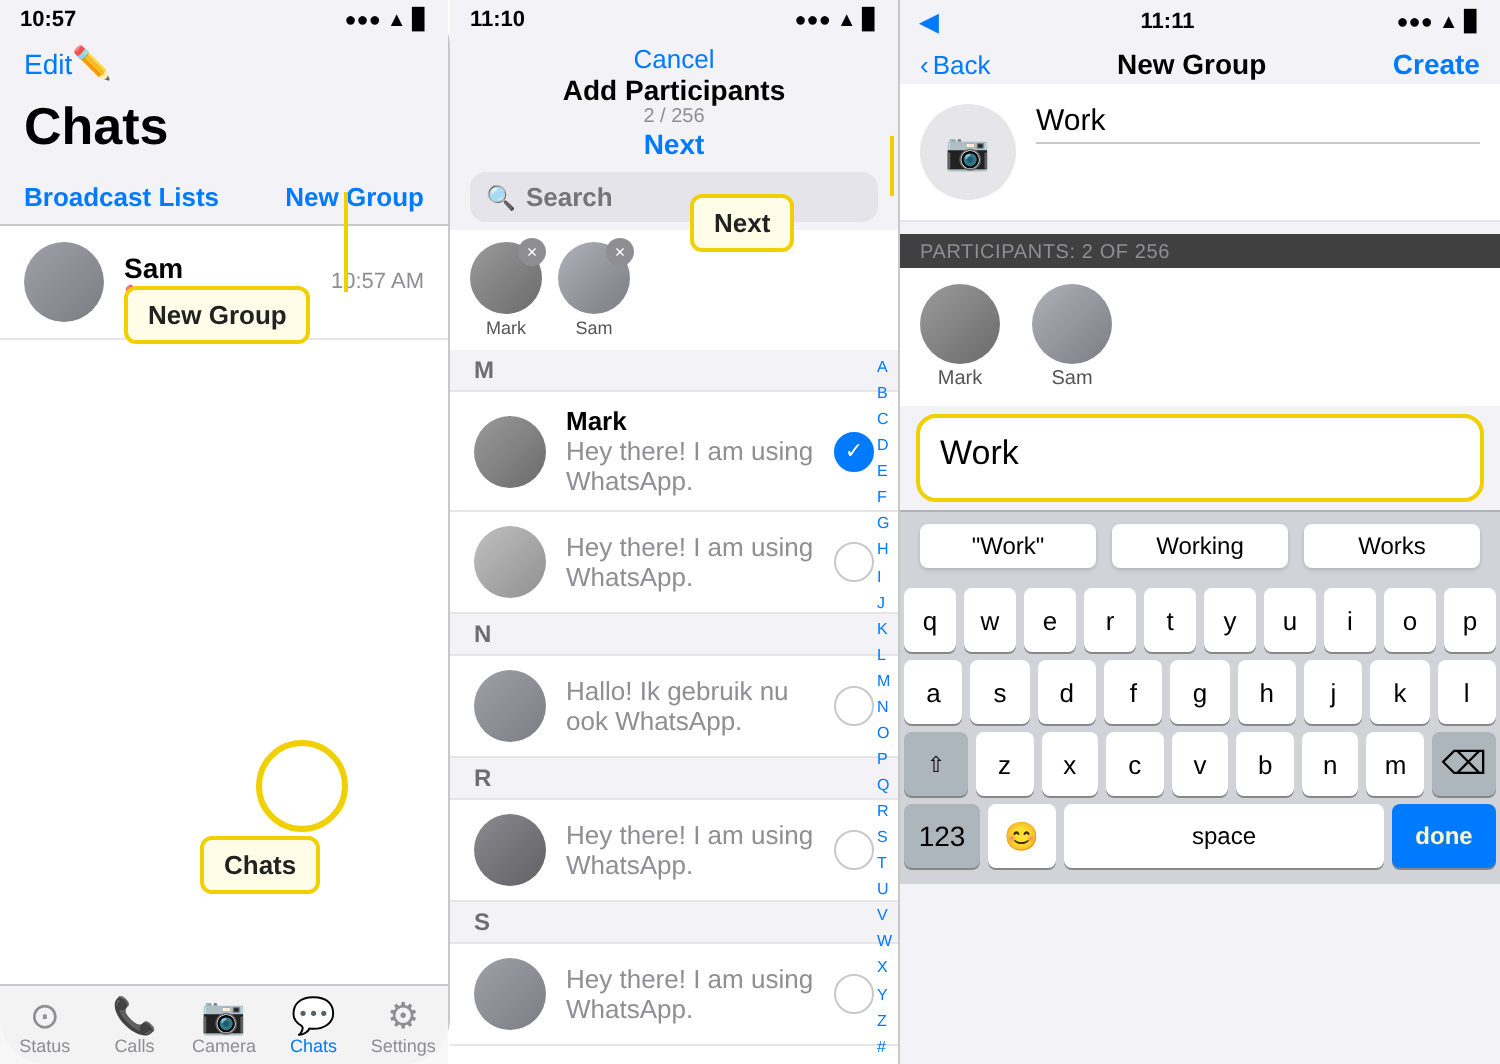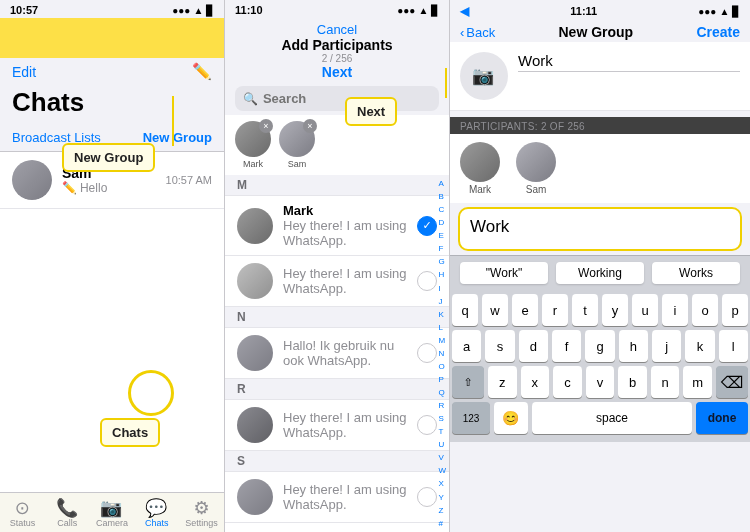--- a/index.html
+++ b/index.html
@@ -1,32 +1,32 @@
 <!DOCTYPE html>
 <html><head>
   <meta charset="utf-8">
   <style>
     * { margin: 0; padding: 0; box-sizing: border-box; }
     body { width: 750px; height: 532px; overflow: hidden; display: flex; font-family: -apple-system, 'Helvetica Neue', sans-serif; background: #fff; }
 
     
     .panel { flex: 1; display: flex; flex-direction: column; border-right: 1px solid #c8c7cc; position: relative; background: #f2f2f7; }
-    .panel1 { background: #fde047; }
+    .panel1 { background: #a3a3a3; border-radius: 23px; }
 
     .status-bar { display: flex; justify-content: space-between; align-items: center; padding: 4px 10px 2px; background: #f2f2f7; font-size: 11px; font-weight: 600; }
     .status-bar .time { font-weight: 700; }
     .status-icons { display: flex; gap: 3px; align-items: center; font-size: 10px; }
 
-    .nav-bar { display: flex; justify-content: space-between; align-items: center; padding: 4px 12px 6px; background: #f2f2f7; margin-top: 40px; }
+    .nav-bar { display: flex; justify-content: flex-start; align-items: center; padding: 4px 12px 6px; background: #f2f2f7; }
     .nav-edit { color: #007aff; font-size: 14px; }
     .nav-compose { color: #007aff; font-size: 16px; }
     .page-title-large { font-size: 26px; font-weight: 700; padding: 0 12px 6px; background: #f2f2f7; }
 
     .broadcast-row { display: flex; justify-content: space-between; align-items: center; padding: 6px 12px; background: #f2f2f7; border-bottom: 1px solid #c8c7cc; }
-    .broadcast-label { color: #007aff; font-size: 13px; }
+    .broadcast-label { color: #007aff; font-size: 13px; font-weight: bold; }
     .new-group-link { color: #007aff; font-size: 13px; font-weight: 600; }
 
     .chat-list { flex: 1; overflow: hidden; background: #fff; }
     .chat-item { display: flex; align-items: center; padding: 8px 12px; border-bottom: 1px solid #e5e5ea; background: #fff; gap: 10px; }
     .avatar { width: 40px; height: 40px; border-radius: 50%; background: #c7c7cc; flex-shrink: 0; display: flex; align-items: center; justify-content: center; overflow: hidden; }
     .avatar-img { width: 100%; height: 100%; border-radius: 50%; background: linear-gradient(135deg, #a0a0a8, #7c7c84); }
     .chat-content { flex: 1; }
     .chat-name { font-size: 14px; font-weight: 600; color: #000; }
     .chat-preview { font-size: 12px; color: #8e8e93; display: flex; align-items: center; gap: 3px; }
     .chat-meta { font-size: 11px; color: #8e8e93; text-align: right; }
@@ -87,22 +87,22 @@
 
     
     .input-suggestion { display: flex; background: #d1d3d9; padding: 6px 10px; gap: 8px; align-items: center; border-top: 1px solid #b0b2b8; }
     .suggestion-item { flex: 1; background: #fff; border-radius: 4px; text-align: center; padding: 4px 2px; font-size: 12px; color: #000; box-shadow: 0 1px 2px rgba(0,0,0,0.15); }
 
     .keyboard { background: #d1d3d9; padding: 4px 2px; }
     .kb-row { display: flex; justify-content: center; gap: 4px; margin-bottom: 4px; }
     .kb-key { background: #fff; border-radius: 4px; min-width: 26px; height: 32px; display: flex; align-items: center; justify-content: center; font-size: 13px; color: #000; box-shadow: 0 1px 0 #888; flex: 1; max-width: 30px; }
     .kb-key.special { background: #adb5bd; color: #000; max-width: 38px; font-size: 11px; min-width: 32px; }
     .kb-key.space-key { flex: 3; max-width: 180px; font-size: 12px; }
-    .kb-key.done-key { background: #007aff; color: #0f172a; max-width: 52px; font-size: 12px; font-weight: 600; }
-    .kb-key.num-key { max-width: 38px; font-size: 10px; min-width: 32px; }
+    .kb-key.done-key { background: #007aff; color: #fef9c3; max-width: 52px; font-size: 12px; font-weight: 600; }
+    .kb-key.num-key { max-width: 38px; font-size: 14px; min-width: 32px; }
     .kb-key.emoji-key { max-width: 34px; font-size: 14px; }
     .kb-key.delete-key { max-width: 38px; font-size: 16px; }
 
     .new-group-input-box { background: #fff; border: 2px solid #f0d000; border-radius: 10px; margin: 4px 8px; padding: 8px 10px; }
     .ngi-name { font-size: 17px; color: #000; margin-bottom: 4px; }
     .ngi-placeholder { font-size: 12px; color: #8e8e93; line-height: 1.3; }
   </style>
 </head>
 <body>
 

